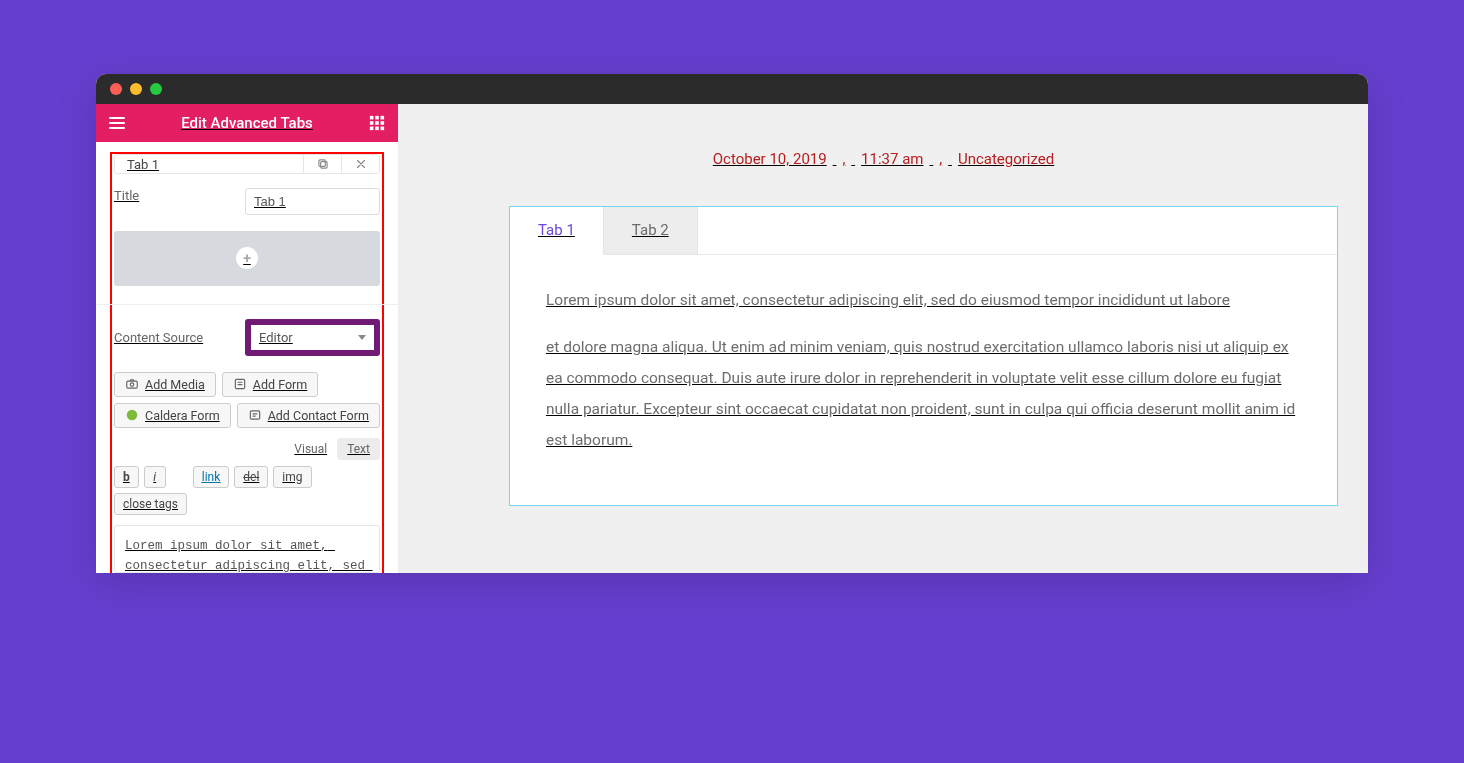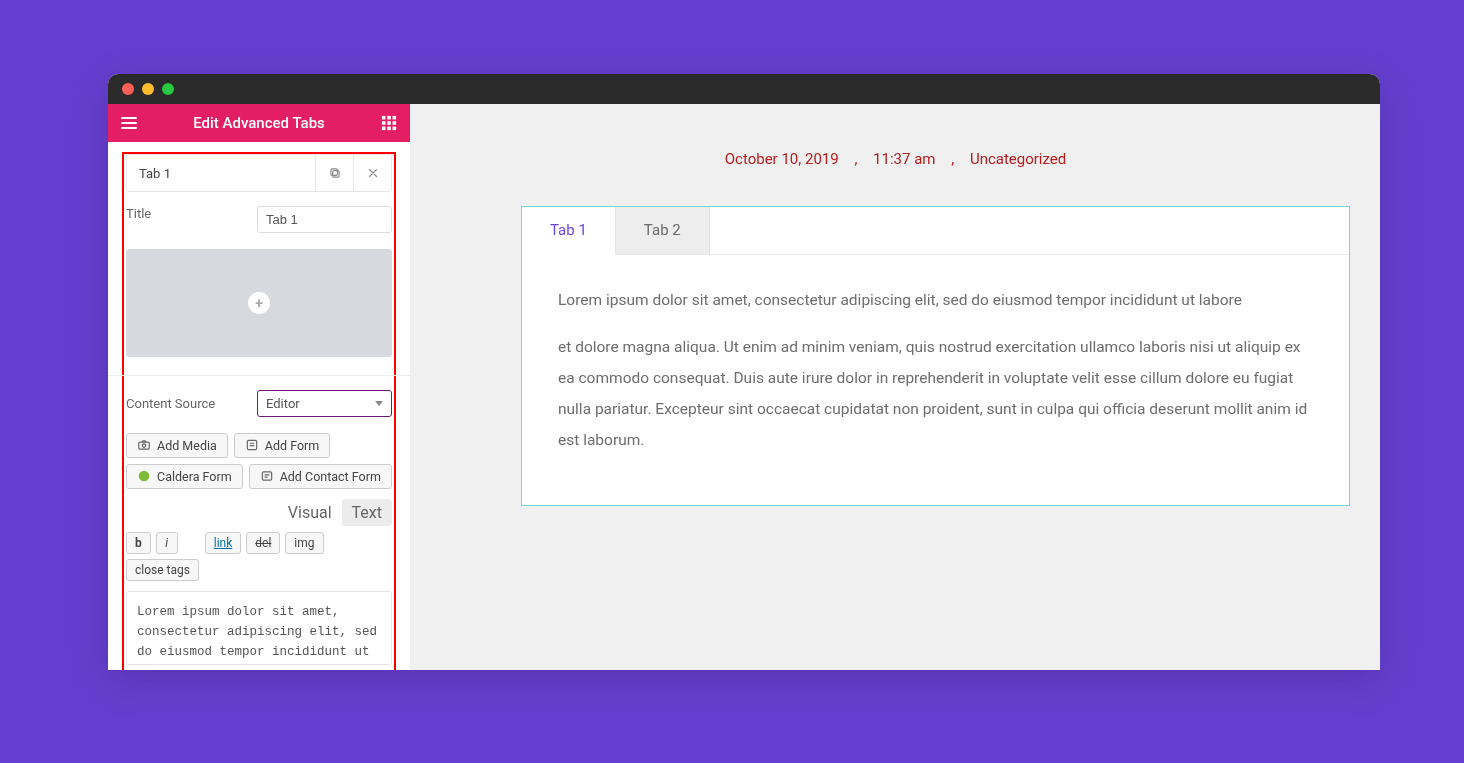--- a/index.html
+++ b/index.html
@@ -1,17 +1,17 @@
 <!DOCTYPE html>
 <html><head>
 <meta charset="utf-8">
 <style>
 * { box-sizing: border-box; margin: 0; padding: 0; }
 body { font-family: -apple-system, BlinkMacSystemFont, "Segoe UI", Roboto, Helvetica, Arial, sans-serif; background: #663ECF; width: 1464px; height: 763px; position: relative; }
-.window { position: absolute; left: 108px; top: 74px; width: 1272px; height: 596px; background: #fff; border-radius: 10px 10px 0 0; overflow: hidden; box-shadow: 0 10px 40px rgba(0,0,0,0.15); }
+.window { position: absolute; left: 96px; top: 74px; width: 1272px; height: 499px; background: #fff; border-radius: 10px 10px 0 0; overflow: hidden; box-shadow: 0 10px 40px rgba(0,0,0,0.15); text-decoration: underline; }
 .titlebar { height: 30px; background: #2B2B2B; display: flex; align-items: center; padding-left: 14px; gap: 8px; }
 .tb-dot { width: 12px; height: 12px; border-radius: 50%; }
 .tb-red { background: #FF5F57; }
 .tb-yellow { background: #FFBD2E; }
 .tb-green { background: #28C840; }
 .body-row { display: flex; height: calc(100% - 30px); }
 .sidebar { width: 303px; background: #fff; display: flex; flex-direction: column; border-right: 1px solid #eee; }
 .sb-header { height: 38px; background: #E41E63; color: #fff; display: flex; align-items: center; justify-content: space-between; padding: 0 12px; font-size: 15px; font-weight: 500; }
 .sb-header .burger, .sb-header .grid { width: 18px; height: 18px; display:flex; align-items:center; justify-content:center; cursor:pointer;}
 .burger svg, .grid svg { display:block; }
@@ -22,25 +22,25 @@
 .panel-head { display:flex; align-items:center; border:1px solid #e6e6e6; border-radius:3px; height:38px; background:#fff; }
 .panel-head .ph-title { flex:1; padding-left:12px; font-size:13px; color:#444; }
 .panel-head .ph-btn { width:38px; height:100%; border-left:1px solid #e6e6e6; display:flex; align-items:center; justify-content:center; color:#888; cursor:pointer; }
 .field-row { display:flex; margin-top:14px; }
 .field-label { font-size:13px; color:#666; flex:0 0 auto; }
 .field-input { margin-left:auto; width:135px; padding:5px 8px; font-size:13px; border:1px solid #ddd; border-radius:3px; color:#555; }
 .media-box { margin-top:16px; height:108px; background:#D6DADF; border-radius:3px; display:flex; align-items:center; justify-content:center; cursor:pointer; }
 .media-plus { width:22px; height:22px; border-radius:50%; background:#fff; display:flex; align-items:center; justify-content:center; color:#aaa; font-size:14px; font-weight:bold; }
 .divider { border-top:1px solid #eee; margin:18px -18px 0 -18px; }
 .content-source-row { display:flex; align-items:center; margin-top:14px;gap:32px; }
-.cs-select { margin-left:auto; width:135px; padding:5px 8px; font-size:13px; border:1px solid #701a75; border-radius:3px; color:#555; display:flex; align-items:center; justify-content:space-between; background:#fff; cursor:pointer; }
+.cs-select { margin-left:auto; width:135px; padding:5px 8px; font-size:13px; border:6px solid #701a75; border-radius:3px; color:#555; display:flex; align-items:center; justify-content:space-between; background:#fff; cursor:pointer; }
 .editor-btns { display:flex; flex-wrap:wrap; gap:6px; margin-top:16px; }
 .ed-btn { display:flex; align-items:flex-start; gap:6px; padding:4px 10px; border:1px solid #ccc; border-radius:3px; background:#f7f7f7; font-size:12.5px; color:#444; cursor:pointer; }
 .ed-btn.full { width:auto; }
-.mode-tabs { display:flex; justify-content:flex-end; gap:0; margin-top:10px; font-size:16px; color:#666; }
+.mode-tabs { display:flex; justify-content:flex-end; gap:0; margin-top:10px; font-size:12px; color:#666; }
 .mode-tab { padding:4px 10px; cursor:pointer; }
 .mode-tab.active { background:#ececec; border-radius:3px; }
 .format-row { display:flex; flex-wrap:wrap; gap:5px; margin-top:6px; }
 .fmt-btn { padding:3px 8px; border:1px solid #ccc; border-radius:3px; background:#f7f7f7; font-size:12px; color:#444; cursor:pointer; min-width:22px; text-align:center; }
 .fmt-btn.link { text-decoration: underline; color:#0073aa;margin-left:22px; }
 .fmt-btn.del { text-decoration: line-through; }
 .textarea { margin-top:10px; width:100%; border:1px solid #e6e6e6; border-radius:3px; padding:10px; font-family: "Courier New", monospace; font-size:12.5px; color:#555; line-height:1.6; resize:none; height:74px; overflow:hidden; }
 .collapse-handle { position:absolute; left:303px; top:298px; width:18px; height:44px; border:1px solid #e6e6e6; border-left:none; border-radius:0 4px 4px 0; background:#fff; display:flex; align-items:center; justify-content:center; color:#888; font-size:12px; cursor:pointer; }
 .main { flex:1; background:#F0F0F0; position:relative; overflow:hidden; }
 .page-title { text-align:center; font-size:52px; font-weight:700; color:#31373E; margin-top:64px; font-family: "Segoe UI", Arial, sans-serif; }

